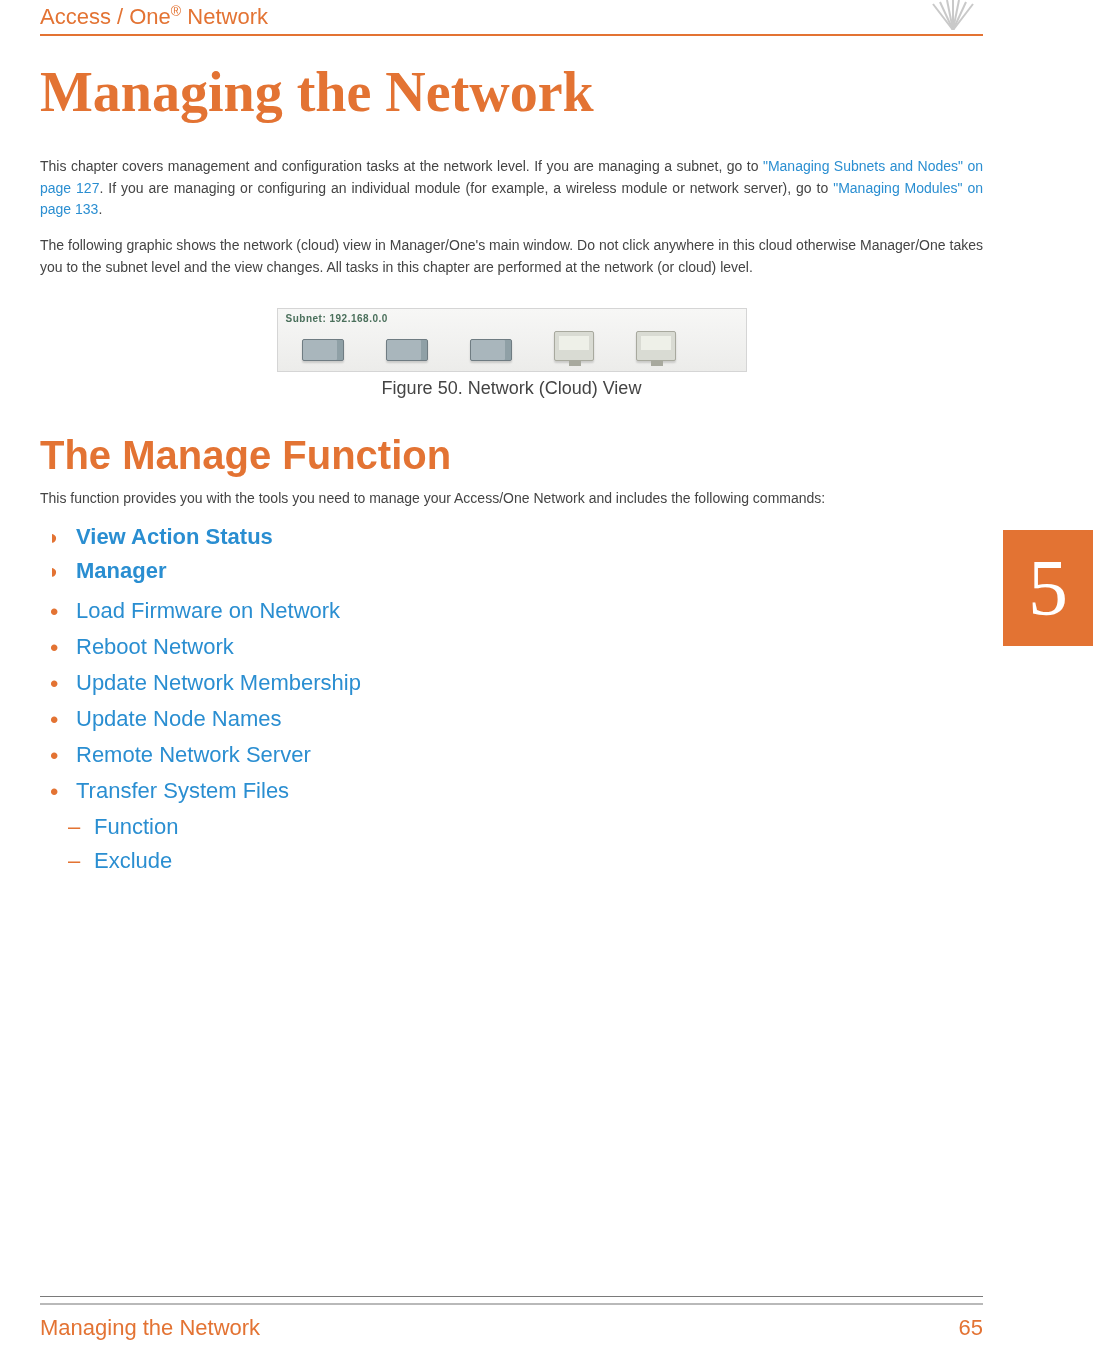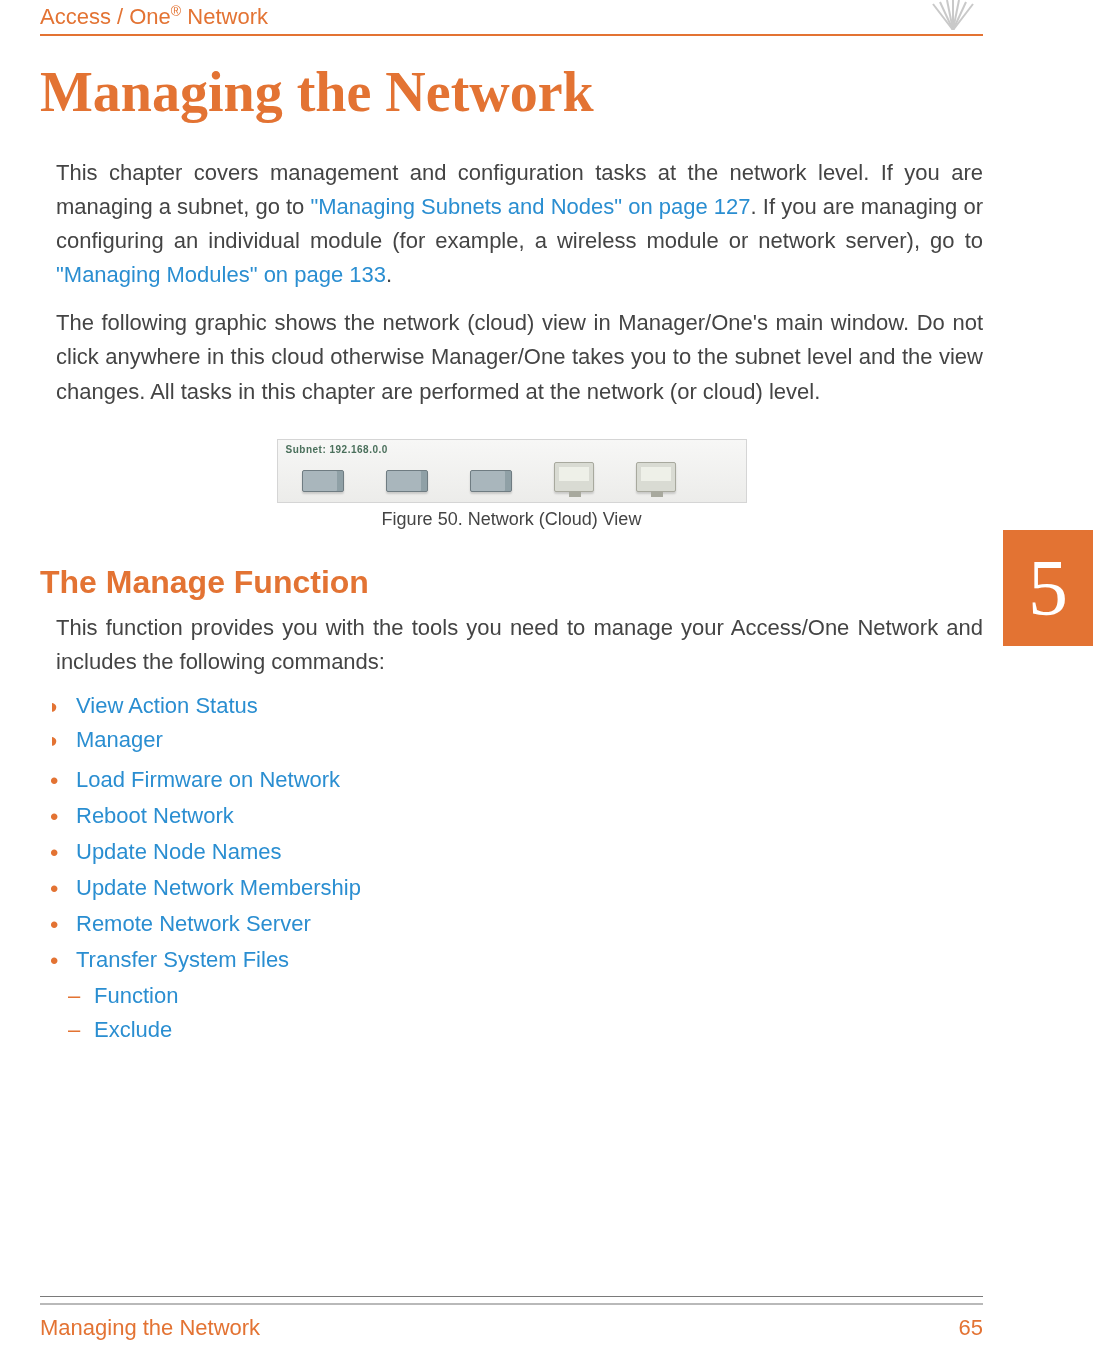--- a/index.html
+++ b/index.html
@@ -39,23 +39,23 @@
   }
   .header-icon svg { width: 100%; height: 100%; }
   h1.title {
     color: #e37333;
     font-size: 56px;
     font-weight: 600;
     margin: 16px 0 32px 0;
     font-family: "Palatino", "Georgia", serif;
   }
   p.body {
-    font-size: 22px;
+    font-size: 14px;
     line-height: 1.55;
-    margin: 0 0 14px 16px;
+    margin: 0 0 14px 0;
     color: #444;
     text-align: justify;
   }
   p.body .link {
     color: #2a8ed1;
   }
   .figure-wrap {
     text-align: center;
     margin: 30px 0 26px 0;
   }
@@ -121,26 +121,26 @@
     display: flex;
     align-items: center;
     justify-content: center;
     color: #fff;
     font-family: "Georgia", serif;
     font-size: 80px;
     font-weight: 500;
   }
   h2.section {
     color: #e37333;
-    font-size: 32px;
+    font-size: 40px;
     font-weight: 700;
     margin: 34px 0 10px 0;
     font-family: "Optima", "Segoe UI", sans-serif;
   }
-  ul.top { list-style: none; padding-left: 36px; margin: 14px 0; }
+  ul.top { list-style: none; padding-left: 36px; margin: 14px 0; font-weight: bold; }
   ul.top > li {
     font-size: 22px;
     color: #2a8ed1;
     margin: 8px 0;
   }
   ul.top > li::before {
     content: "◗";
     color: #e37333;
     display: inline-block;
     width: 28px;
@@ -244,22 +244,22 @@
   <h2 class="section">The Manage Function</h2>
   <p class="body">This function provides you with the tools you need to manage your Access/One Network and includes the following commands:</p>
 
   <ul class="top">
     <li>View Action Status</li>
     <li>Manager</li>
   </ul>
   <ul class="sub">
     <li>Load Firmware on Network</li>
     <li>Reboot Network</li>
+    <li>Update Network Membership</li>
     <li>Update Node Names</li>
-    <li>Update Network Membership</li>
     <li>Remote Network Server</li>
     <li>Transfer System Files</li>
   </ul>
   <ul class="subsub">
     <li>Function</li>
     <li>Exclude</li>
   </ul>
 </div>
 
 <div class="chapter-tab">

